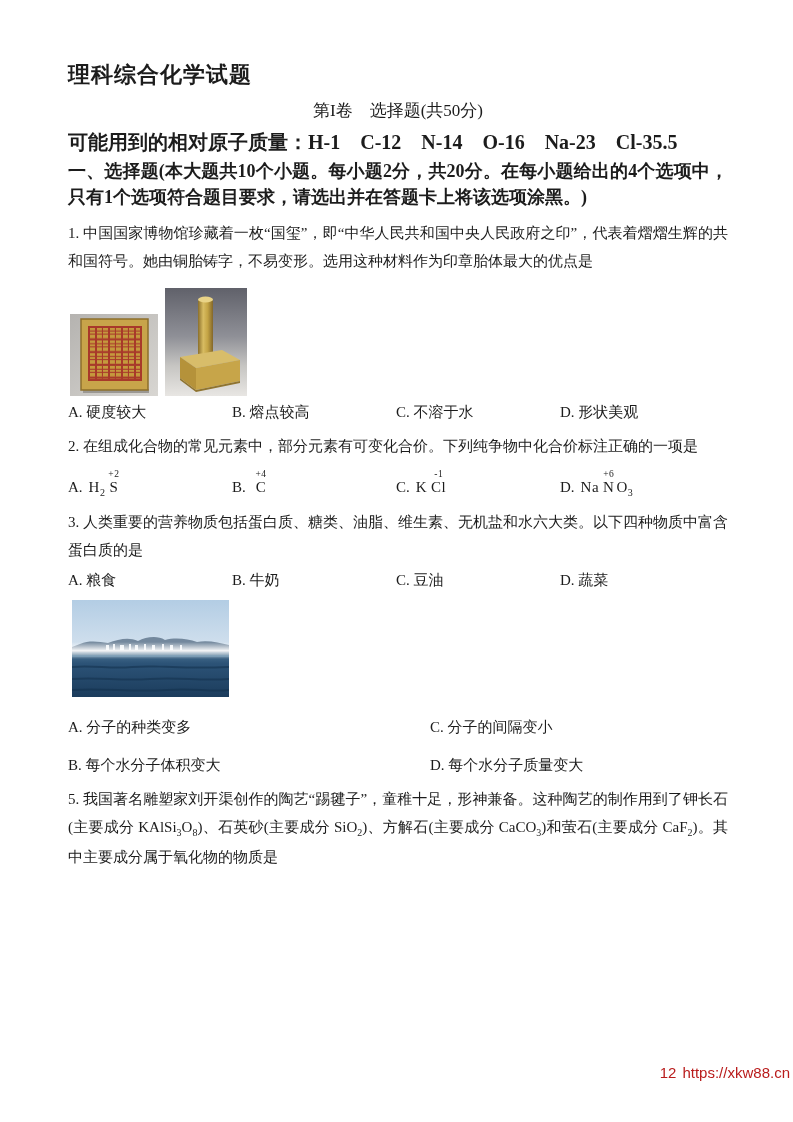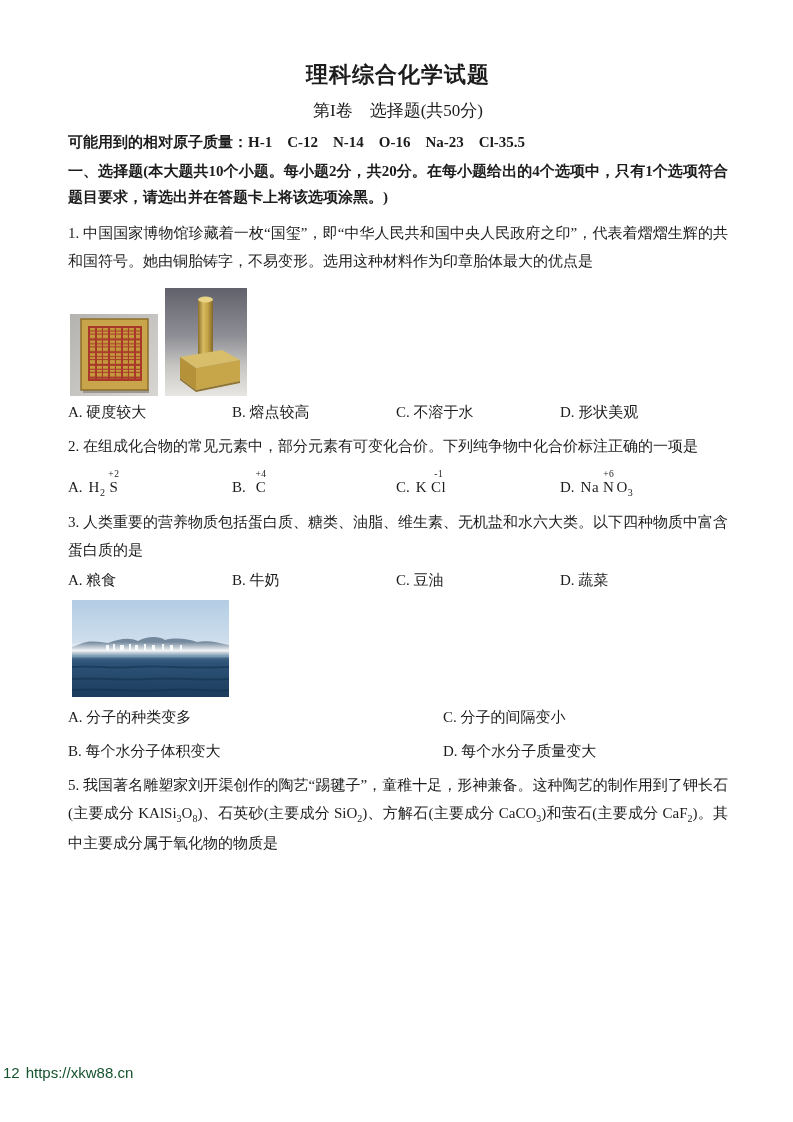--- a/index.html
+++ b/index.html
@@ -7,38 +7,38 @@
     position:relative;
     width:793px;height:1122px;
     background:#ffffff;
     font-family:"Liberation Serif","DejaVu Serif",serif;
     color:#1c1c1c;
     overflow:hidden;
   }
   .content{position:absolute;left:68px;top:60px;width:660px;}
   .title{
     margin:0 0 9px 0;
-    text-align:center;
+    text-align:left;
     font-size:22px;line-height:30px;
     font-weight:700;letter-spacing:1px;
   }
   .section{
     margin:0 0 7px 0;
     text-align:center;
     font-size:17px;line-height:24px;
     font-weight:400;
   }
   .atomic{
     margin:0 0 4px 0;
-    font-size:15px;line-height:24px;
+    font-size:20px;line-height:24px;
     font-weight:700;white-space:pre-wrap;
   }
   .instructions{
     margin:0 0 6px 0;
-    font-size:15px;line-height:26px;
+    font-size:18px;line-height:26px;
     font-weight:700;text-align:justify;
   }
   .qtext{
     margin:0;
     font-size:15px;line-height:28px;
     text-align:justify;
   }
   .question{margin:0;}
   .q-gap{margin-top:9px;}
   .q1-images{
@@ -50,39 +50,38 @@
   .options4{
     display:grid;
     grid-template-columns:164px 164px 164px 1fr;
     margin-top:6px;
   }
   .options4.formulas{margin-top:4px;padding-top:13px;}
   .options2{
     display:grid;
     grid-template-columns:362px 1fr;
     row-gap:17px;
-    margin-top:10px;
-    gap:13px;
+    margin-top:20px;
   }
   .option{white-space:nowrap;}
   .olabel{margin-right:6px;}
   .oformula{letter-spacing:.5px;}
   .sb{font-size:10px;position:relative;top:4px;}
   .stack{position:relative;display:inline-block;margin:0 2px 0 4px;}
   .stack .vtop{
     position:absolute;left:50%;bottom:92%;
     transform:translateX(-50%);
     font-size:9.5px;line-height:9px;white-space:nowrap;
   }
   .stack .vbase{font-size:15px;}
   .footer{
     position:absolute;left:0;right:0;top:1064px;
-    text-align:left;
+    text-align:right;
     font-family:"Liberation Sans","DejaVu Sans",sans-serif;
-    font-size:15px;color:#14532d;
+    font-size:15px;color:#b91c1c;
   }
   .footer span{margin:0 3px;}
 </style>
 </head>
 <body>
 
 <div class="page">
   <div class="content">
 
     <h1 class="title">理科综合化学试题</h1>

